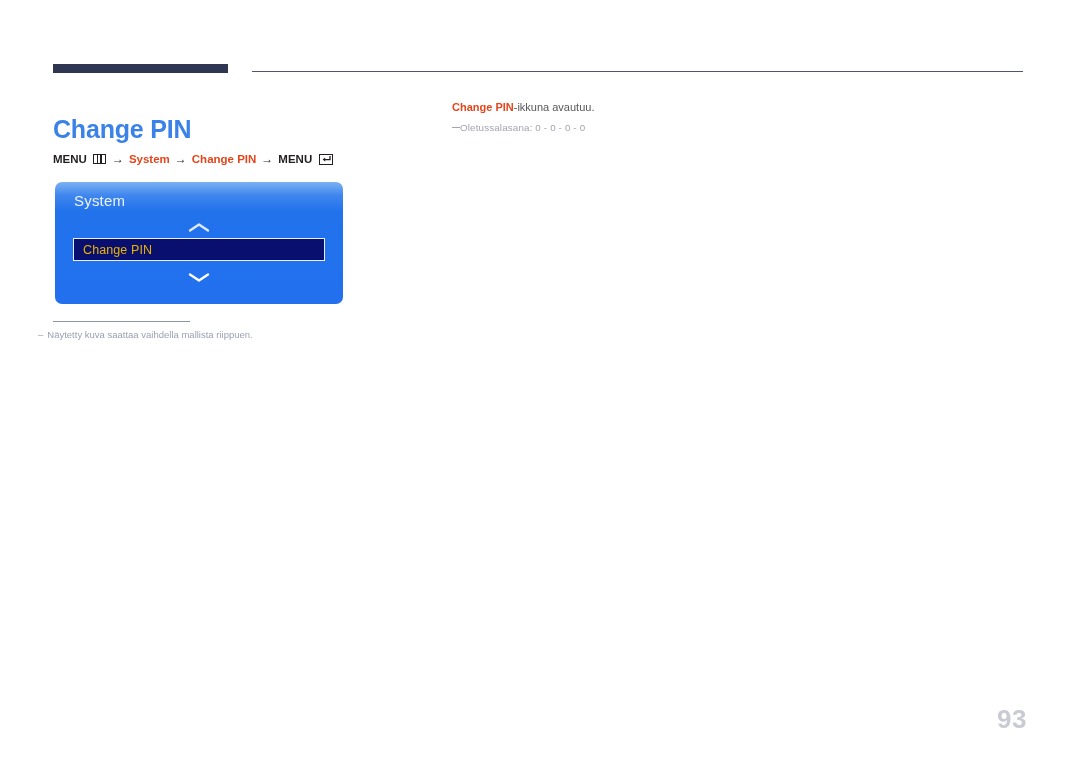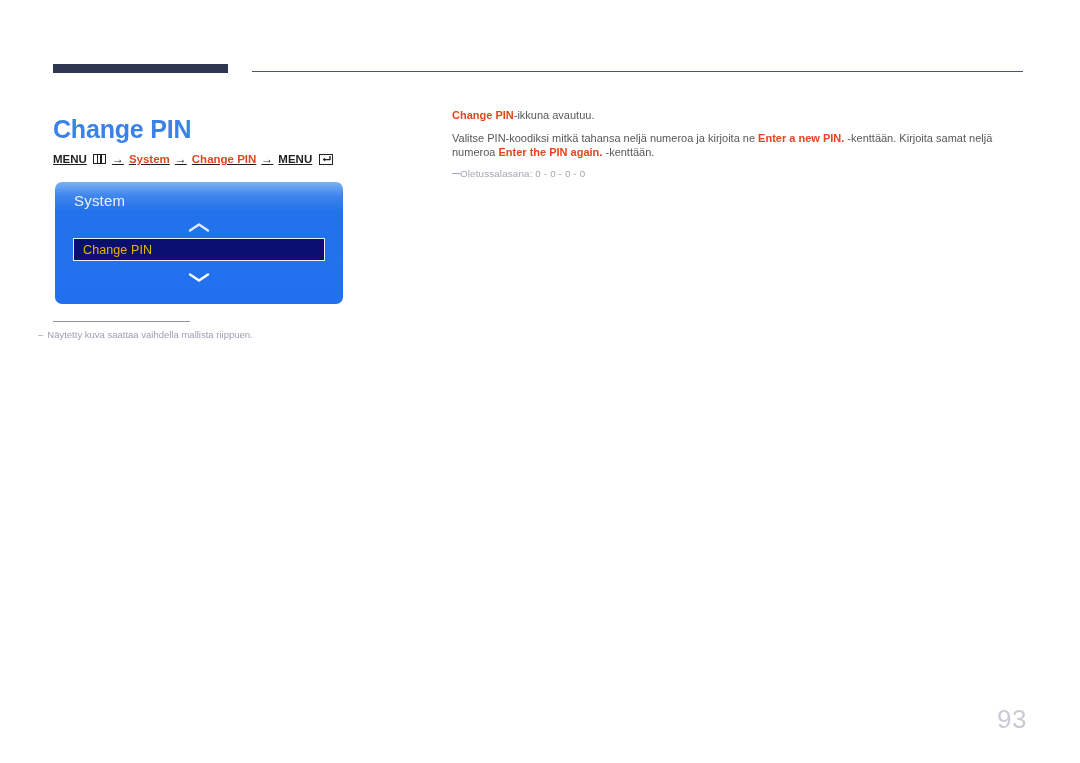--- a/index.html
+++ b/index.html
@@ -55,21 +55,20 @@
     position: absolute;
     left: 53px;
     top: 152px;
     font-size: 11.5px;
     font-weight: bold;
     color: #231f20;
     white-space: nowrap;
     display: flex;
     align-items: center;
     gap: 4px;
-    text-decoration: underline;
   }
   .breadcrumb .accent { color: #e2461c; }
   .breadcrumb .arrow {
     font-weight: normal;
     font-size: 12px;
     color: #231f20;
     padding: 0 1px;
   }
 
   
@@ -185,21 +184,21 @@
   .body-col {
     position: absolute;
     left: 452px;
     top: 100px;
     width: 572px;
   }
   .para {
     font-size: 11px;
     line-height: 14.6px;
     color: #58585a;
-    margin: 8px 0 8px 0;
+    margin: 0 0 8px 0;
     text-align: left;
   }
   .para.tight { margin-bottom: 7px; }
   .para b { color: #e2461c; font-weight: bold; }
   .para .lead { color: #e2461c; font-weight: bold; }
 
   .note {
     font-size: 9.8px;
     color: #a3a5ae;
     margin: 3px 0 0 0;
@@ -218,20 +217,21 @@
   }
 
   
   .page-number {
     position: absolute;
     right: 53px;
     bottom: 28px;
     font-size: 26px;
     color: #c9cbd4;
     letter-spacing: 0.5px;
+    font-weight: bold;
   }
 </style>
 </head>
 <body>
 
 <div class="page">
 
   <div class="rule-thick"></div>
   <div class="rule-thin"></div>
 
@@ -278,23 +278,20 @@
   <div class="footnote">
     <span class="dash">–</span><span>Näytetty kuva saattaa vaihdella mallista riippuen.</span>
   </div>
 
   <div class="body-col">
 
     <p class="para tight">
       <span class="lead">Change PIN</span><span>-ikkuna avautuu.</span>
     </p>
 
-    <p class="para">
-      <span>Valitse PIN-koodiksi mitkä tahansa neljä numeroa ja kirjoita ne </span><b>Enter a new PIN.</b><span> -kenttään. Kirjoita samat neljä numeroa </span><b>Enter the PIN again.</b><span> -kenttään.</span>
-    </p>
 
 
     <p class="note">
       <span class="dash"></span>
         <span>Oletussalasana: 0 - 0 - 0 - 0</span>
     </p>
 
   </div>
 
   <div class="page-number">93</div>

